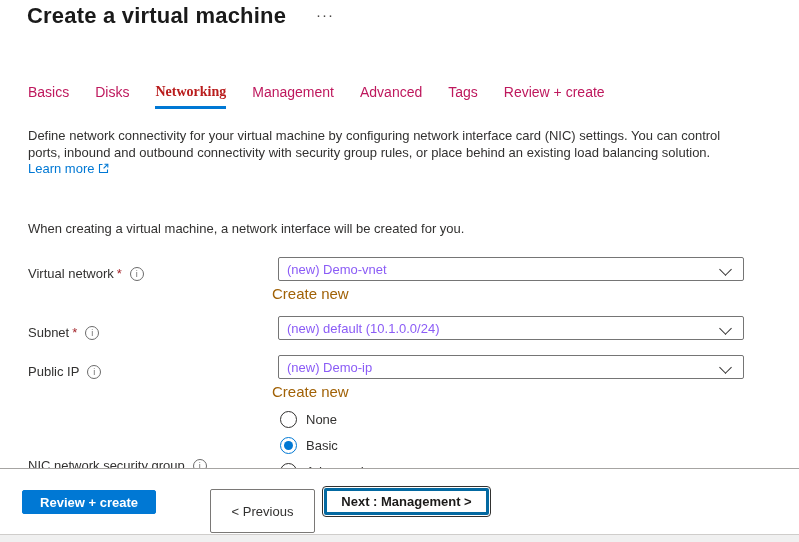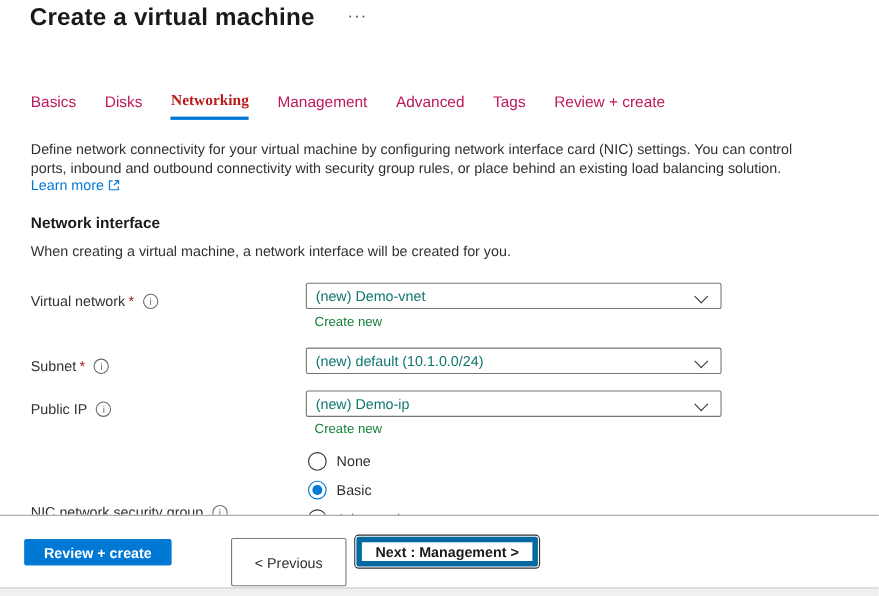--- a/index.html
+++ b/index.html
@@ -119,45 +119,45 @@
     font-size: 9px;
     line-height: 12px;
     text-align: center;
     display: inline-block;
     cursor: default;
     font-style: normal;
   }
   .select {
     position: absolute;
     left: 278px;
-    width: 378px; height: 24px;
+    width: 466px; height: 24px;
     border: 1px solid #757575;
     border-radius: 2px;
     background: #ffffff;
     display: flex;
     align-items: center;
     padding: 0 30px 0 8px;
     box-sizing: border-box;
     font-size: 13px;
-    color: #0f766e;
+    color: #8b5cf6;
     cursor: pointer;
   }
   .chevron {
     position: absolute;
     right: 13px; top: 7px;
     width: 8px; height: 8px;
     border-right: 1.5px solid #323130;
     border-bottom: 1.5px solid #323130;
     transform: rotate(45deg);
   }
   .create-new {
     position: absolute;
-    left: 286px;
-    font-size: 12px;
-    color: #15803d;
+    left: 272px;
+    font-size: 15px;
+    color: #a16207;
     text-decoration: none;
     cursor: pointer;
   }
   
   .radio-row {
     position: absolute;
     left: 280px;
     display: flex;
     align-items: center;
     gap: 9px;
@@ -216,21 +216,21 @@
     background: #ffffff;
     color: #323130;
     border: 1px solid #7a7876;
   }
   .btn-next {
     left: 324px; top: 19px;
     width: 165px; height: 27px;
     background: #ffffff;
     color: #1b1a19;
     font-weight: 600;
-    border: 5px solid #0369a1;
+    border: 3px solid #0369a1;
     outline: 1px solid #323130;
     outline-offset: 1px;
   }
   .bottom-strip {
     position: absolute;
     top: 534px; left: 0;
     width: 799px; height: 8px;
     background: #f0f0f0;
     border-top: 1px solid #cfcdcb;
     box-sizing: border-box;
@@ -265,21 +265,20 @@
       <span>Learn more</span>
       <span class="ext-icon">
         <svg width="11" height="11" viewBox="0 0 11 11">
           <path d="M4.5 1.5 H1.5 V9.5 H9.5 V6.5" fill="none" stroke="#0078d4" stroke-width="1.1"></path>
           <path d="M6.5 1.2 H9.8 V4.5" fill="none" stroke="#0078d4" stroke-width="1.1"></path>
           <path d="M9.6 1.4 L5.6 5.4" fill="none" stroke="#0078d4" stroke-width="1.1"></path>
         </svg>
       </span>
     </a>
 
-    <h2 class="section-heading">Network interface</h2>
     <div class="section-subtext">When creating a virtual machine, a network interface will be created for you.</div>
 
     <div class="field-label" style="top:257px;">
       <span>Virtual network</span>
       <span class="req">*</span>
       <span class="info-icon">i</span>
     </div>
     <div class="select" style="top:257px;">
       <span>(new) Demo-vnet</span>
       <span class="chevron"></span>

